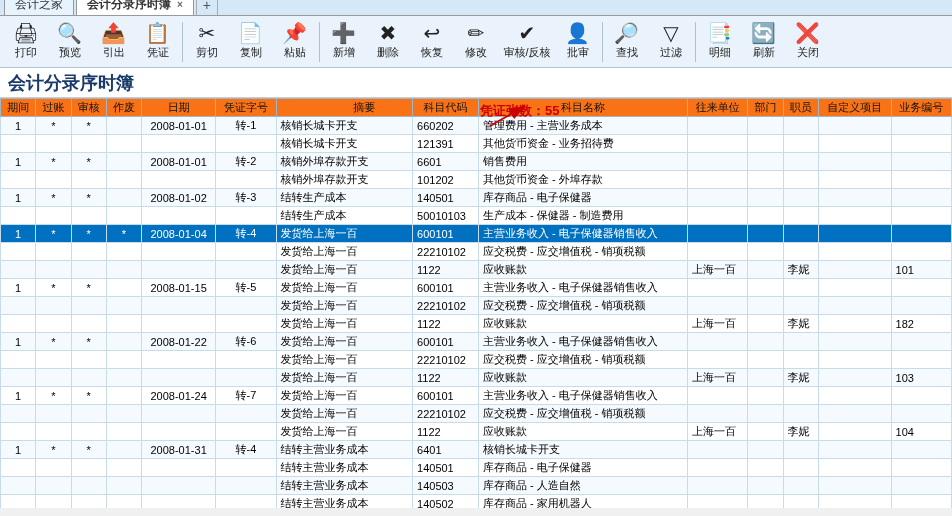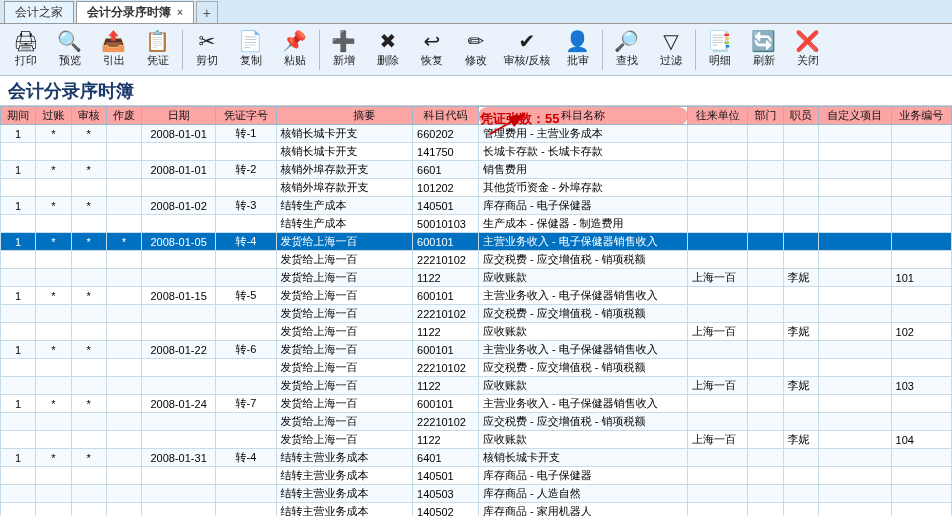--- a/index.html
+++ b/index.html
@@ -4,21 +4,21 @@
   <style>
     * { margin: 0; padding: 0; box-sizing: border-box; }
     body { font-family: SimSun, "宋体", sans-serif; font-size: 12px; background: #f0f0f0; width: 952px; height: 516px; overflow: hidden; }
 
     
     .tab-bar {
       display: flex;
       align-items: flex-end;
       background: #d4e8f7;
       padding: 0 4px;
-      height: 24px;
+      height: 16px;
       border-bottom: 1px solid #999;
     }
     .tab-item {
       display: flex;
       align-items: center;
       padding: 2px 10px;
       background: #e8f4fd;
       border: 1px solid #999;
       border-bottom: none;
       height: 22px;
@@ -124,21 +124,21 @@
       overflow: auto;
       height: calc(516px - 24px - 52px - 30px);
       background: #fff;
     }
     table {
       border-collapse: collapse;
       width: 100%;
       font-size: 11px;
     }
     thead tr {
-      background: #fca5a5;
+      background: #f97316;
       height: 16px;
     }
     thead th {
       border: 1px solid #9bb8cc;
       padding: 1px 4px;
       text-align: center;
       font-weight: normal;
       white-space: nowrap;
       color: #111;
     }
@@ -281,21 +281,21 @@
     <thead>
       <tr>
         <th>期间</th>
         <th>过账</th>
         <th>审核</th>
         <th>作废</th>
         <th>日期</th>
         <th>凭证字号</th>
         <th style="min-width:120px;padding-left:44px;">摘要</th>
         <th>科目代码</th>
-        <th style="min-width:180px;border-radius:9px;">科目名称</th>
+        <th style="min-width:180px;">科目名称</th>
         <th>往来单位</th>
         <th>部门</th>
         <th>职员</th>
         <th>自定义项目</th>
         <th>业务编号</th>
       </tr>
     </thead>
     <tbody id="table-body">
     <tr>
           <td>1</td>
@@ -314,22 +314,22 @@
           <td class="left"></td>
         </tr>
         <tr>
           <td></td>
           <td></td>
           <td></td>
           <td></td>
           <td></td>
           <td></td>
           <td class="left">核销长城卡开支</td>
-          <td class="left">141750</td>
-          <td class="left">长城卡存款 - 长城卡存款</td>
+          <td class="left">121391</td>
+          <td class="left">其他货币资金 - 业务招待费</td>
           <td class="left"></td>
           <td class="left"></td>
           <td class="left"></td>
           <td class="left"></td>
           <td class="left"></td>
         </tr>
         <tr>
           <td>1</td>
           <td>*</td>
           <td>*</td>
@@ -391,21 +391,21 @@
           <td class="left"></td>
           <td class="left"></td>
           <td class="left"></td>
           <td class="left"></td>
         </tr>
         <tr class="highlighted">
           <td>1</td>
           <td>*</td>
           <td>*</td>
           <td>*</td>
-          <td>2008-01-05</td>
+          <td>2008-01-04</td>
           <td>转-4</td>
           <td class="left">发货给上海一百</td>
           <td class="left">600101</td>
           <td class="left">主营业务收入 - 电子保健器销售收入</td>
           <td class="left"></td>
           <td class="left"></td>
           <td class="left"></td>
           <td class="left"></td>
           <td class="left"></td>
         </tr>
@@ -480,21 +480,21 @@
           <td></td>
           <td></td>
           <td></td>
           <td class="left">发货给上海一百</td>
           <td class="left">1122</td>
           <td class="left">应收账款</td>
           <td class="left">上海一百</td>
           <td class="left"></td>
           <td class="left">李妮</td>
           <td class="left"></td>
-          <td class="left">102</td>
+          <td class="left">182</td>
         </tr>
         <tr>
           <td>1</td>
           <td>*</td>
           <td>*</td>
           <td></td>
           <td>2008-01-22</td>
           <td>转-6</td>
           <td class="left">发货给上海一百</td>
           <td class="left">600101</td>

